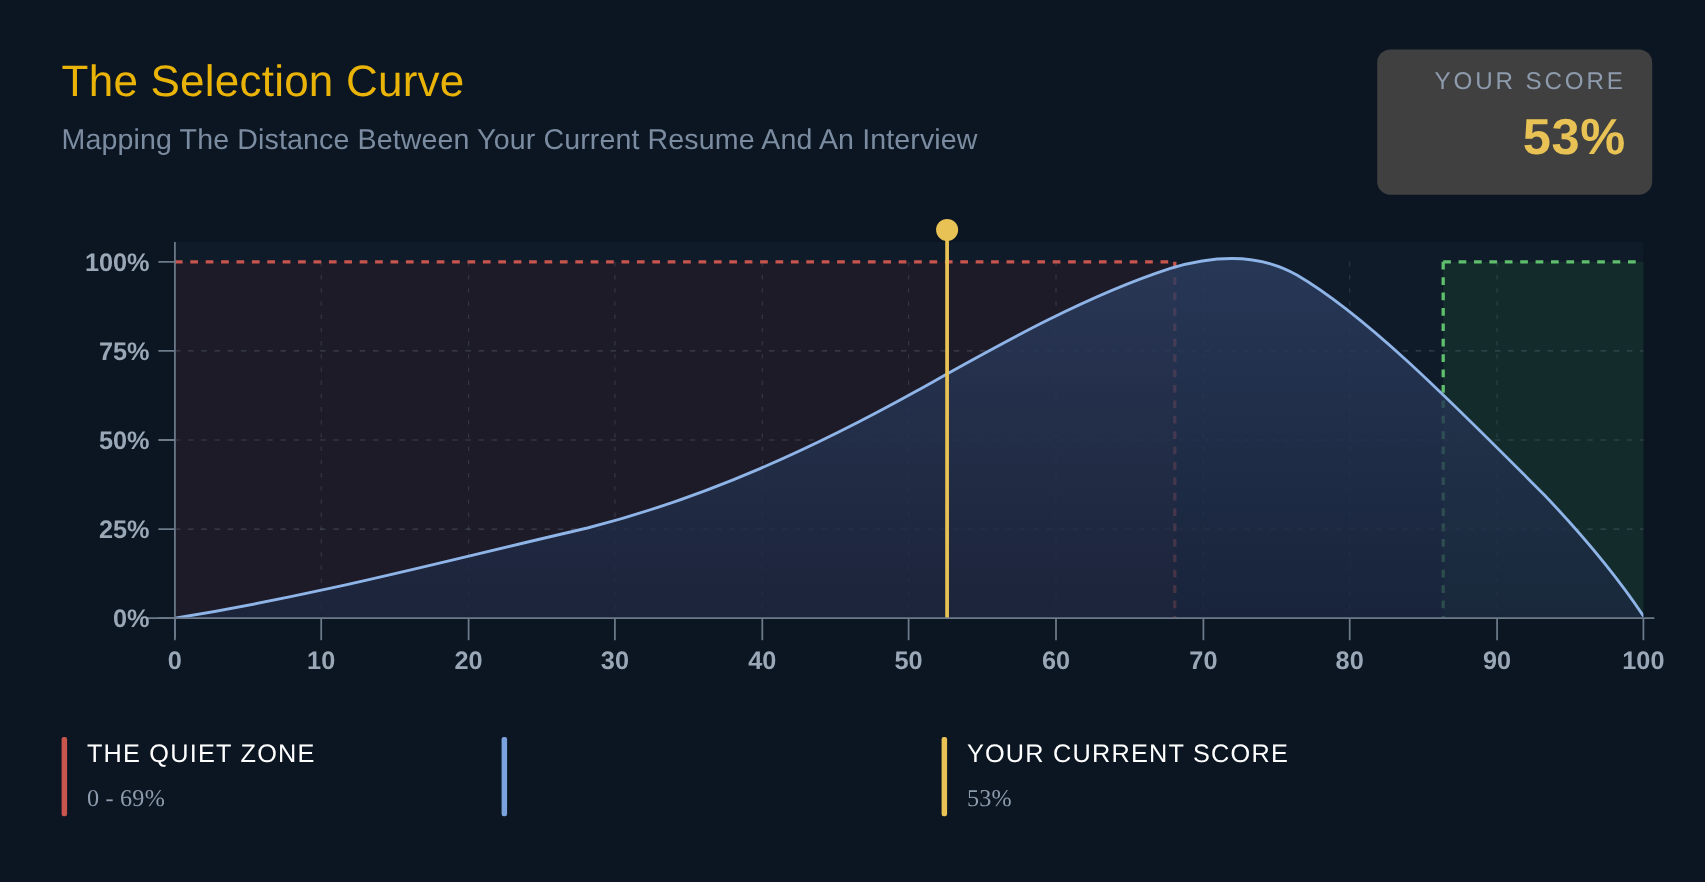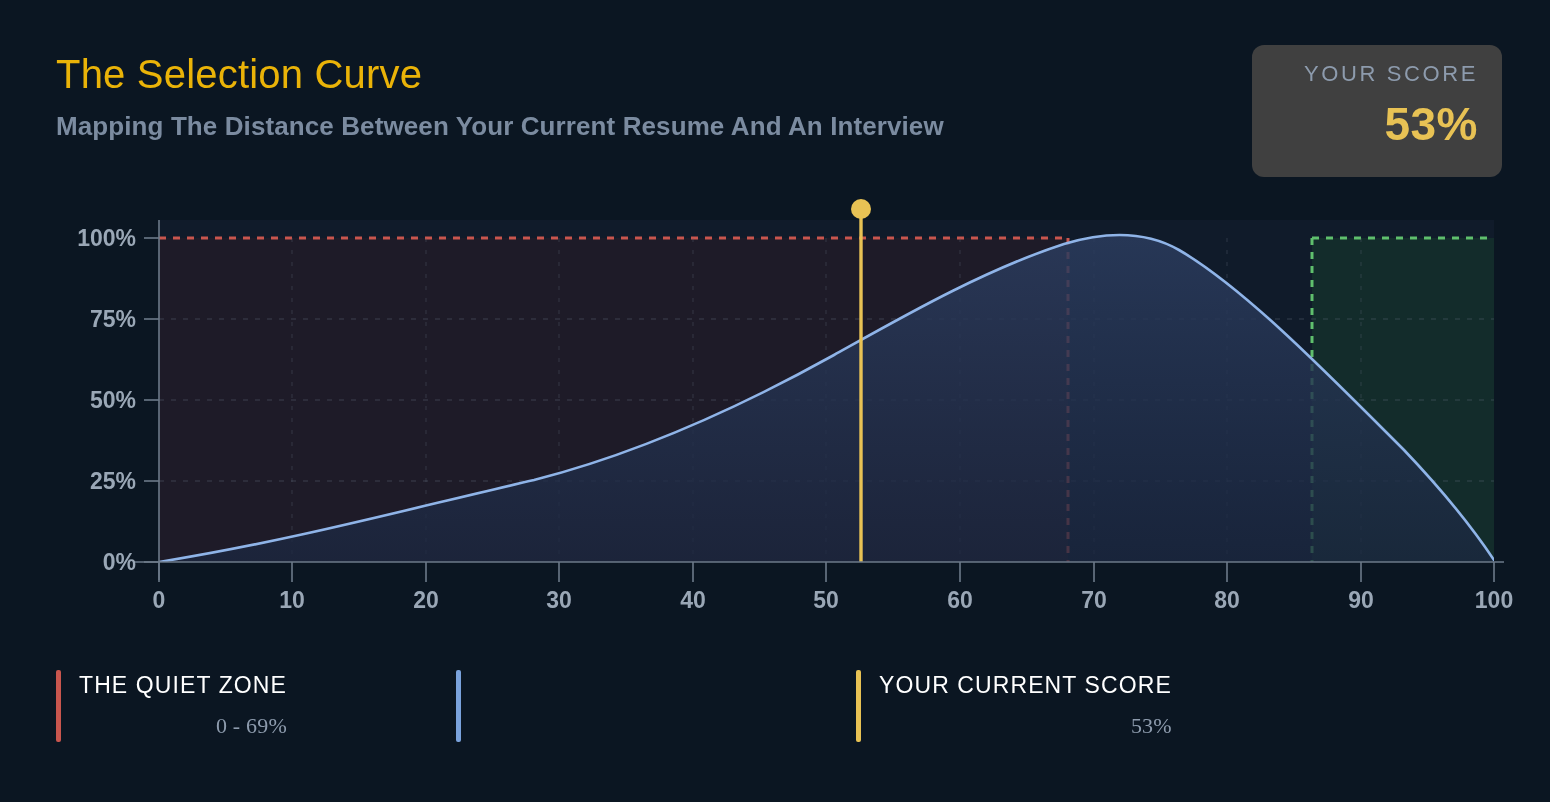--- a/index.html
+++ b/index.html
@@ -26,21 +26,21 @@
     font-size: 40px;
     font-weight: 400;
     color: #eab308;
     letter-spacing: 0.2px;
     line-height: 1.12;
     white-space: nowrap;
   }
   #page-subtitle {
     margin-top: 14px;
     font-size: 26px;
-    font-weight: 700;
+    font-weight: 400;
     color: #7b8ba0;
     letter-spacing: 0.1px;
     white-space: nowrap;
   }
 
   
   #score-badge {
     position: absolute;
     right: 48px; top: 45px;
     width: 250px; height: 132px;
@@ -80,21 +80,20 @@
     font-weight: 700;
   }
 
   
   #legend {
     position: absolute;
     left: 56px; top: 670px;
     width: 1460px;
     display: flex;
     flex-direction: row;
-    text-align: right;
   }
   .legend-item {
     display: flex;
     flex-direction: row;
     align-items: stretch;
     width: 400px;
   }
   .legend-item.w-wide { width: 420px; }
   .legend-bar {
     width: 5px;

